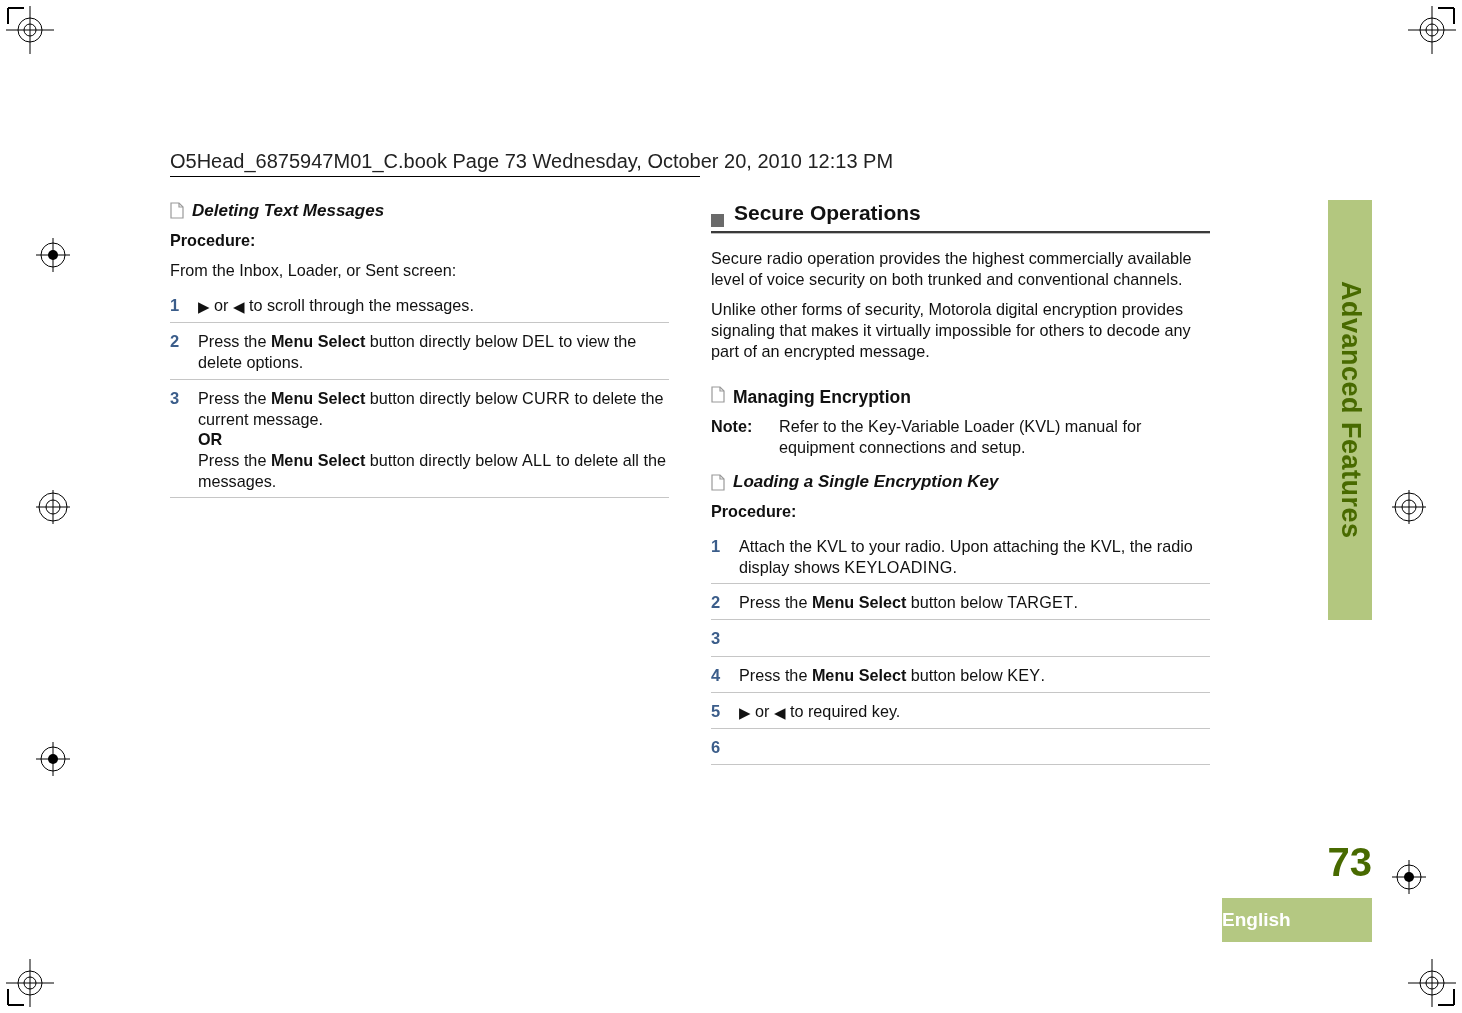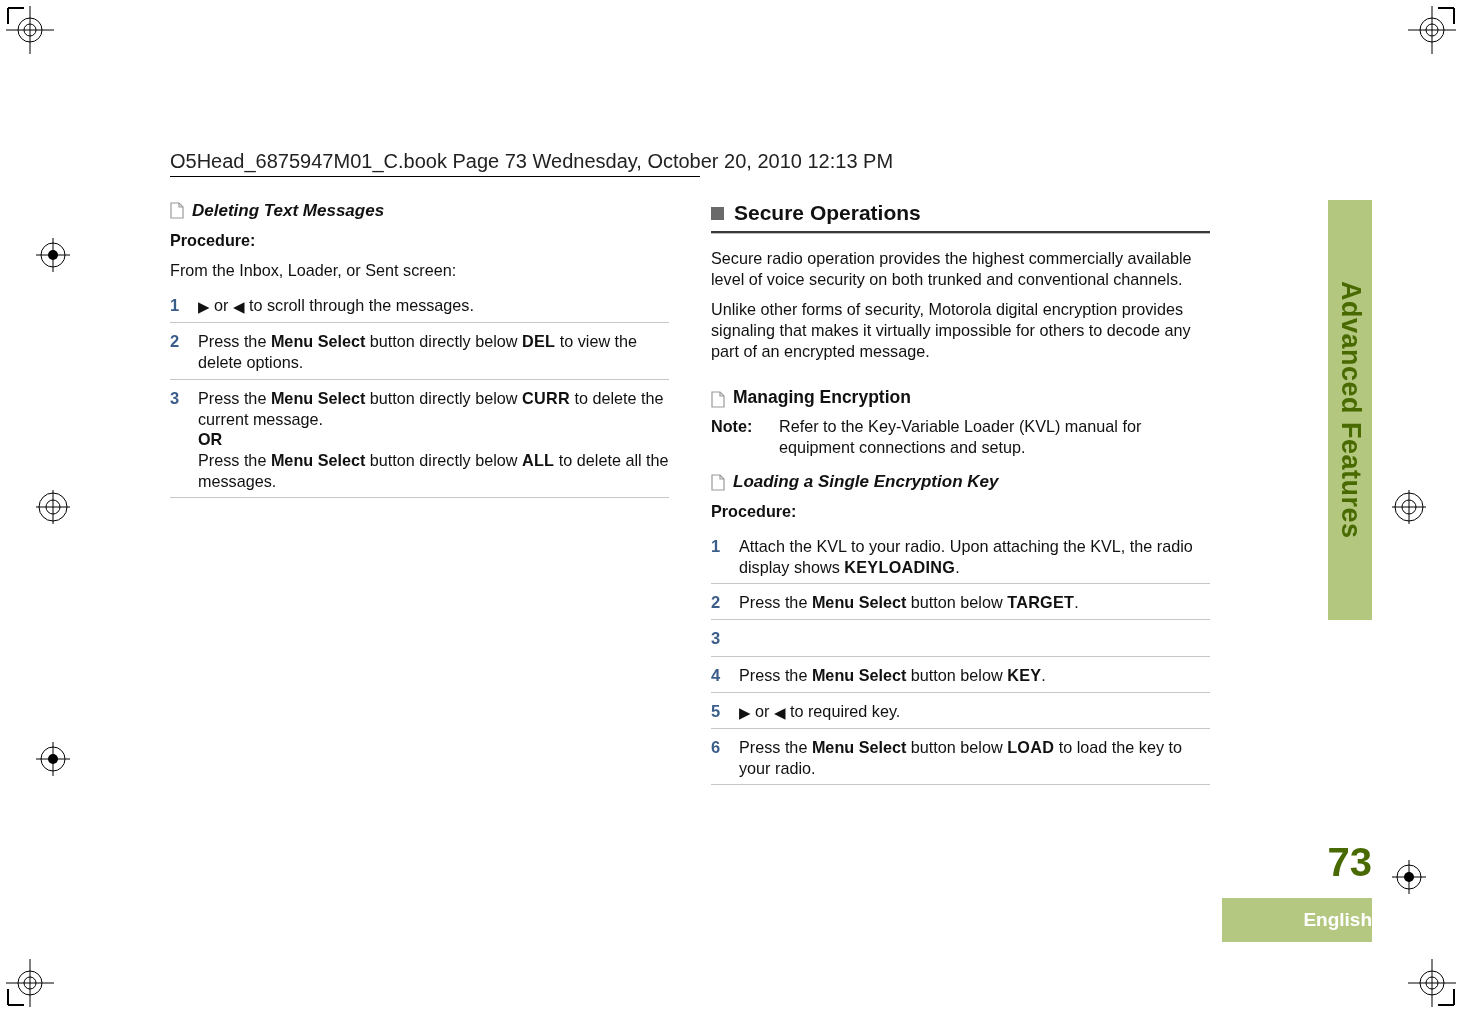--- a/index.html
+++ b/index.html
@@ -68,32 +68,32 @@
     margin-bottom: 8px;
   }
   .sub-italic .doc-icon { width: 14px; height: 17px; }
   .sub-italic span {
     font-weight: bold;
     font-style: italic;
     font-size: 17px;
   }
   .sub-bold {
     display: flex;
-    align-items: flex-end;
+    align-items: flex-start;
     gap: 8px;
     margin-bottom: 8px;
   }
   .sub-bold .doc-icon { width: 14px; height: 17px; }
   .sub-bold span {
     font-weight: bold;
     font-size: 17.5px;
   }
   .section-head {
     display: flex;
-    align-items: center;
+    align-items: flex-end;
     gap: 10px;
     margin-bottom: 4px;
   }
   .section-head .sq {
     width: 13px; height: 13px; background: #6a6a6a;
   }
   .section-head h2 {
     font-size: 21px;
     font-weight: bold;
   }
@@ -125,21 +125,21 @@
     width: 14px;
     flex-shrink: 0;
     font-size: 16.5px;
   }
   .step .txt { flex: 1; }
   .step .txt .or {
     font-weight: bold;
     display: block;
   }
 
-  .kb { font-family: "Arial Narrow", Arial, sans-serif; font-weight: bold; letter-spacing: 0.3px; }
+  .kb { font-family: "Arial Narrow", Arial, sans-serif; font-weight: normal; letter-spacing: 0.3px; }
   .b { font-weight: bold; }
 
   
   .arr { font-size: 15px; display:inline-block; vertical-align: middle; line-height:1;}
 
   
   .note {
     display: flex;
     gap: 14px;
     margin: 8px 0 14px 0;
@@ -178,21 +178,21 @@
 
   .lang-box {
     position: absolute;
     right: 90px;
     top: 898px;
     width: 150px;
     height: 44px;
     background: #b4c882;
     display: flex;
     align-items: center;
-    justify-content: flex-end;
+    justify-content: flex-start;
     color: #fff;
     font-weight: bold;
     font-size: 19px;
   }
 
   .doc-icon svg { display:block; }
 </style>
 </head>
 <body>
 
@@ -387,23 +387,20 @@
 
     <div class="step">
       <div class="num">5</div>
       <div class="txt">
         <span class="arr">▶</span><span> or </span><span class="arr">◀</span><span> to required key.</span>
       </div>
     </div>
 
     <div class="step">
       <div class="num">6</div>
-      <div class="txt">
-        <span>Press the </span><span class="b">Menu Select</span><span> button below </span><span class="kb">LOAD</span><span> to load the key to your radio.</span>
-      </div>
     </div>
 
   </div>
 </div>
 
 <div class="side-tab">
   <span>Advanced Features</span>
 </div>
 
 <div class="page-num">73</div>

